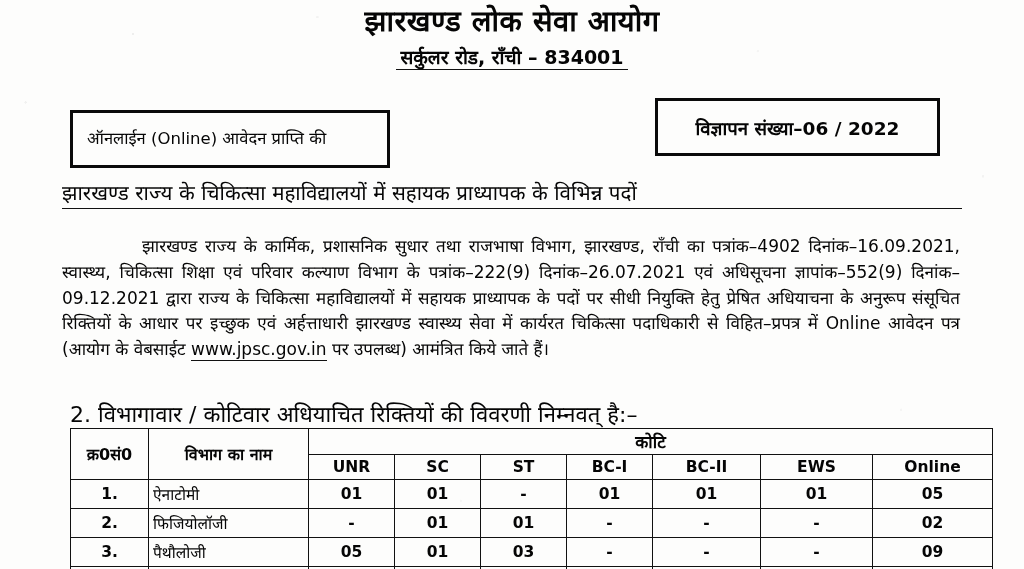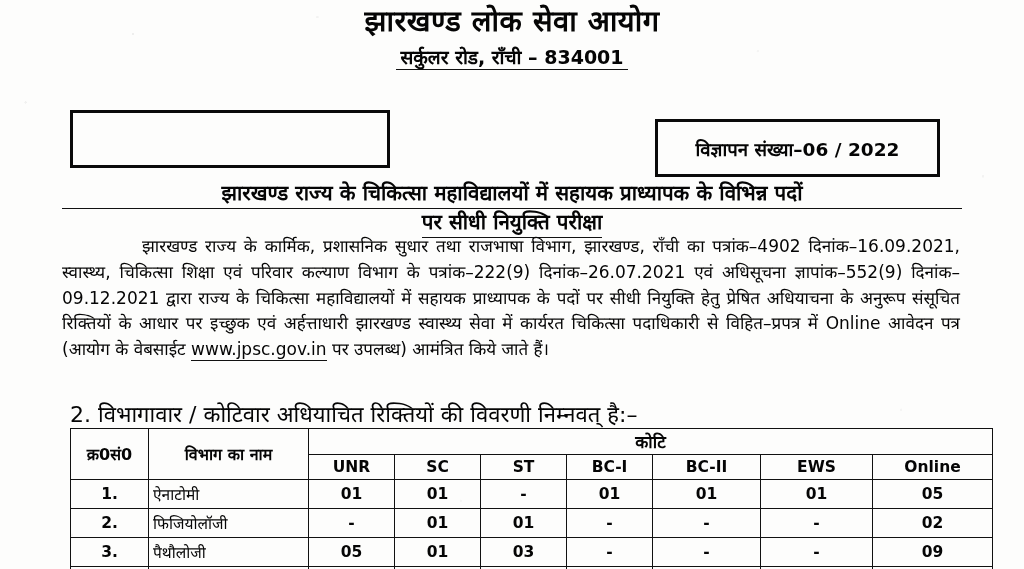--- a/index.html
+++ b/index.html
@@ -86,37 +86,36 @@
     left: 70px; top: 110px;
     width: 320px; height: 58px;
     padding: 0 0 0 14px;
   }
   #box-deadline .ln {
     font-size: 16.5px;
     line-height: 1.5;
     font-weight: 500;
   }
   #box-advno {
-    left: 655px; top: 119px;
+    left: 655px; top: 98px;
     width: 285px; height: 58px;
     align-items: center;
   }
   #box-advno .ln {
     font-size: 18.5px;
     font-weight: 600;
   }
 
   
   .main-heading {
     position: absolute;
     top: 180px; left: 62px;
     width: 900px;
-    text-align: center;
     font-size: 20.5px;
-    font-weight: 700;
+    font-weight: 400;
     line-height: 1.32;
   }
   .main-heading .hl {
     display: block;
     width: fit-content;
     margin: 0 auto;
     border-bottom: 1.7px solid #111;
     padding-bottom: 1px;
   }
   .main-heading .hl.l1 { width: 100%; }
@@ -190,29 +189,29 @@
 <body>
 
 <div class="scan-noise"></div>
 
 <div class="page">
 
   <div class="org-title">झारखण्ड लोक सेवा आयोग</div>
   <div class="org-address"><span>सर्कुलर रोड, राँची – 834001</span></div>
 
   <div class="info-box" id="box-deadline">
+    <div class="ln">ऑनलाईन (Online) आवेदन प्राप्ति की</div>
   </div>
 
   <div class="info-box" id="box-advno">
     <div class="ln">विज्ञापन संख्या–06 / 2022</div>
   </div>
 
   <div class="main-heading">
     <span class="hl l1">झारखण्ड राज्य के चिकित्सा महाविद्यालयों में सहायक प्राध्यापक के विभिन्न पदों</span>
-    <span class="hl">पर सीधी नियुक्ति परीक्षा</span>
   </div>
 
   <div class="body-para"><span class="indent"></span><span>झारखण्ड राज्य के कार्मिक, प्रशासनिक सुधार तथा राजभाषा विभाग, झारखण्ड, राँची का पत्रांक–4902 दिनांक–16.09.2021, स्वास्थ्य, चिकित्सा शिक्षा एवं परिवार कल्याण विभाग के पत्रांक–222(9) दिनांक–26.07.2021 एवं अधिसूचना ज्ञापांक–552(9) दिनांक–09.12.2021 द्वारा राज्य के चिकित्सा महाविद्यालयों में सहायक प्राध्यापक के पदों पर सीधी नियुक्ति हेतु प्रेषित अधियाचना के अनुरूप संसूचित रिक्तियों के आधार पर इच्छुक एवं अर्हत्ताधारी झारखण्ड स्वास्थ्य सेवा में कार्यरत चिकित्सा पदाधिकारी से विहित–प्रपत्र में Online आवेदन पत्र (आयोग के वेबसाईट </span><span class="url">www.jpsc.gov.in</span><span> पर उपलब्ध) आमंत्रित किये जाते हैं।</span></div>
 
   <div class="section-line">2. विभागावार / कोटिवार अधियाचित रिक्तियों की विवरणी निम्नवत् है:–</div>
 
   <table class="vac-table">
     <colgroup>
       <col class="col-sn">
         <col class="col-dept">

